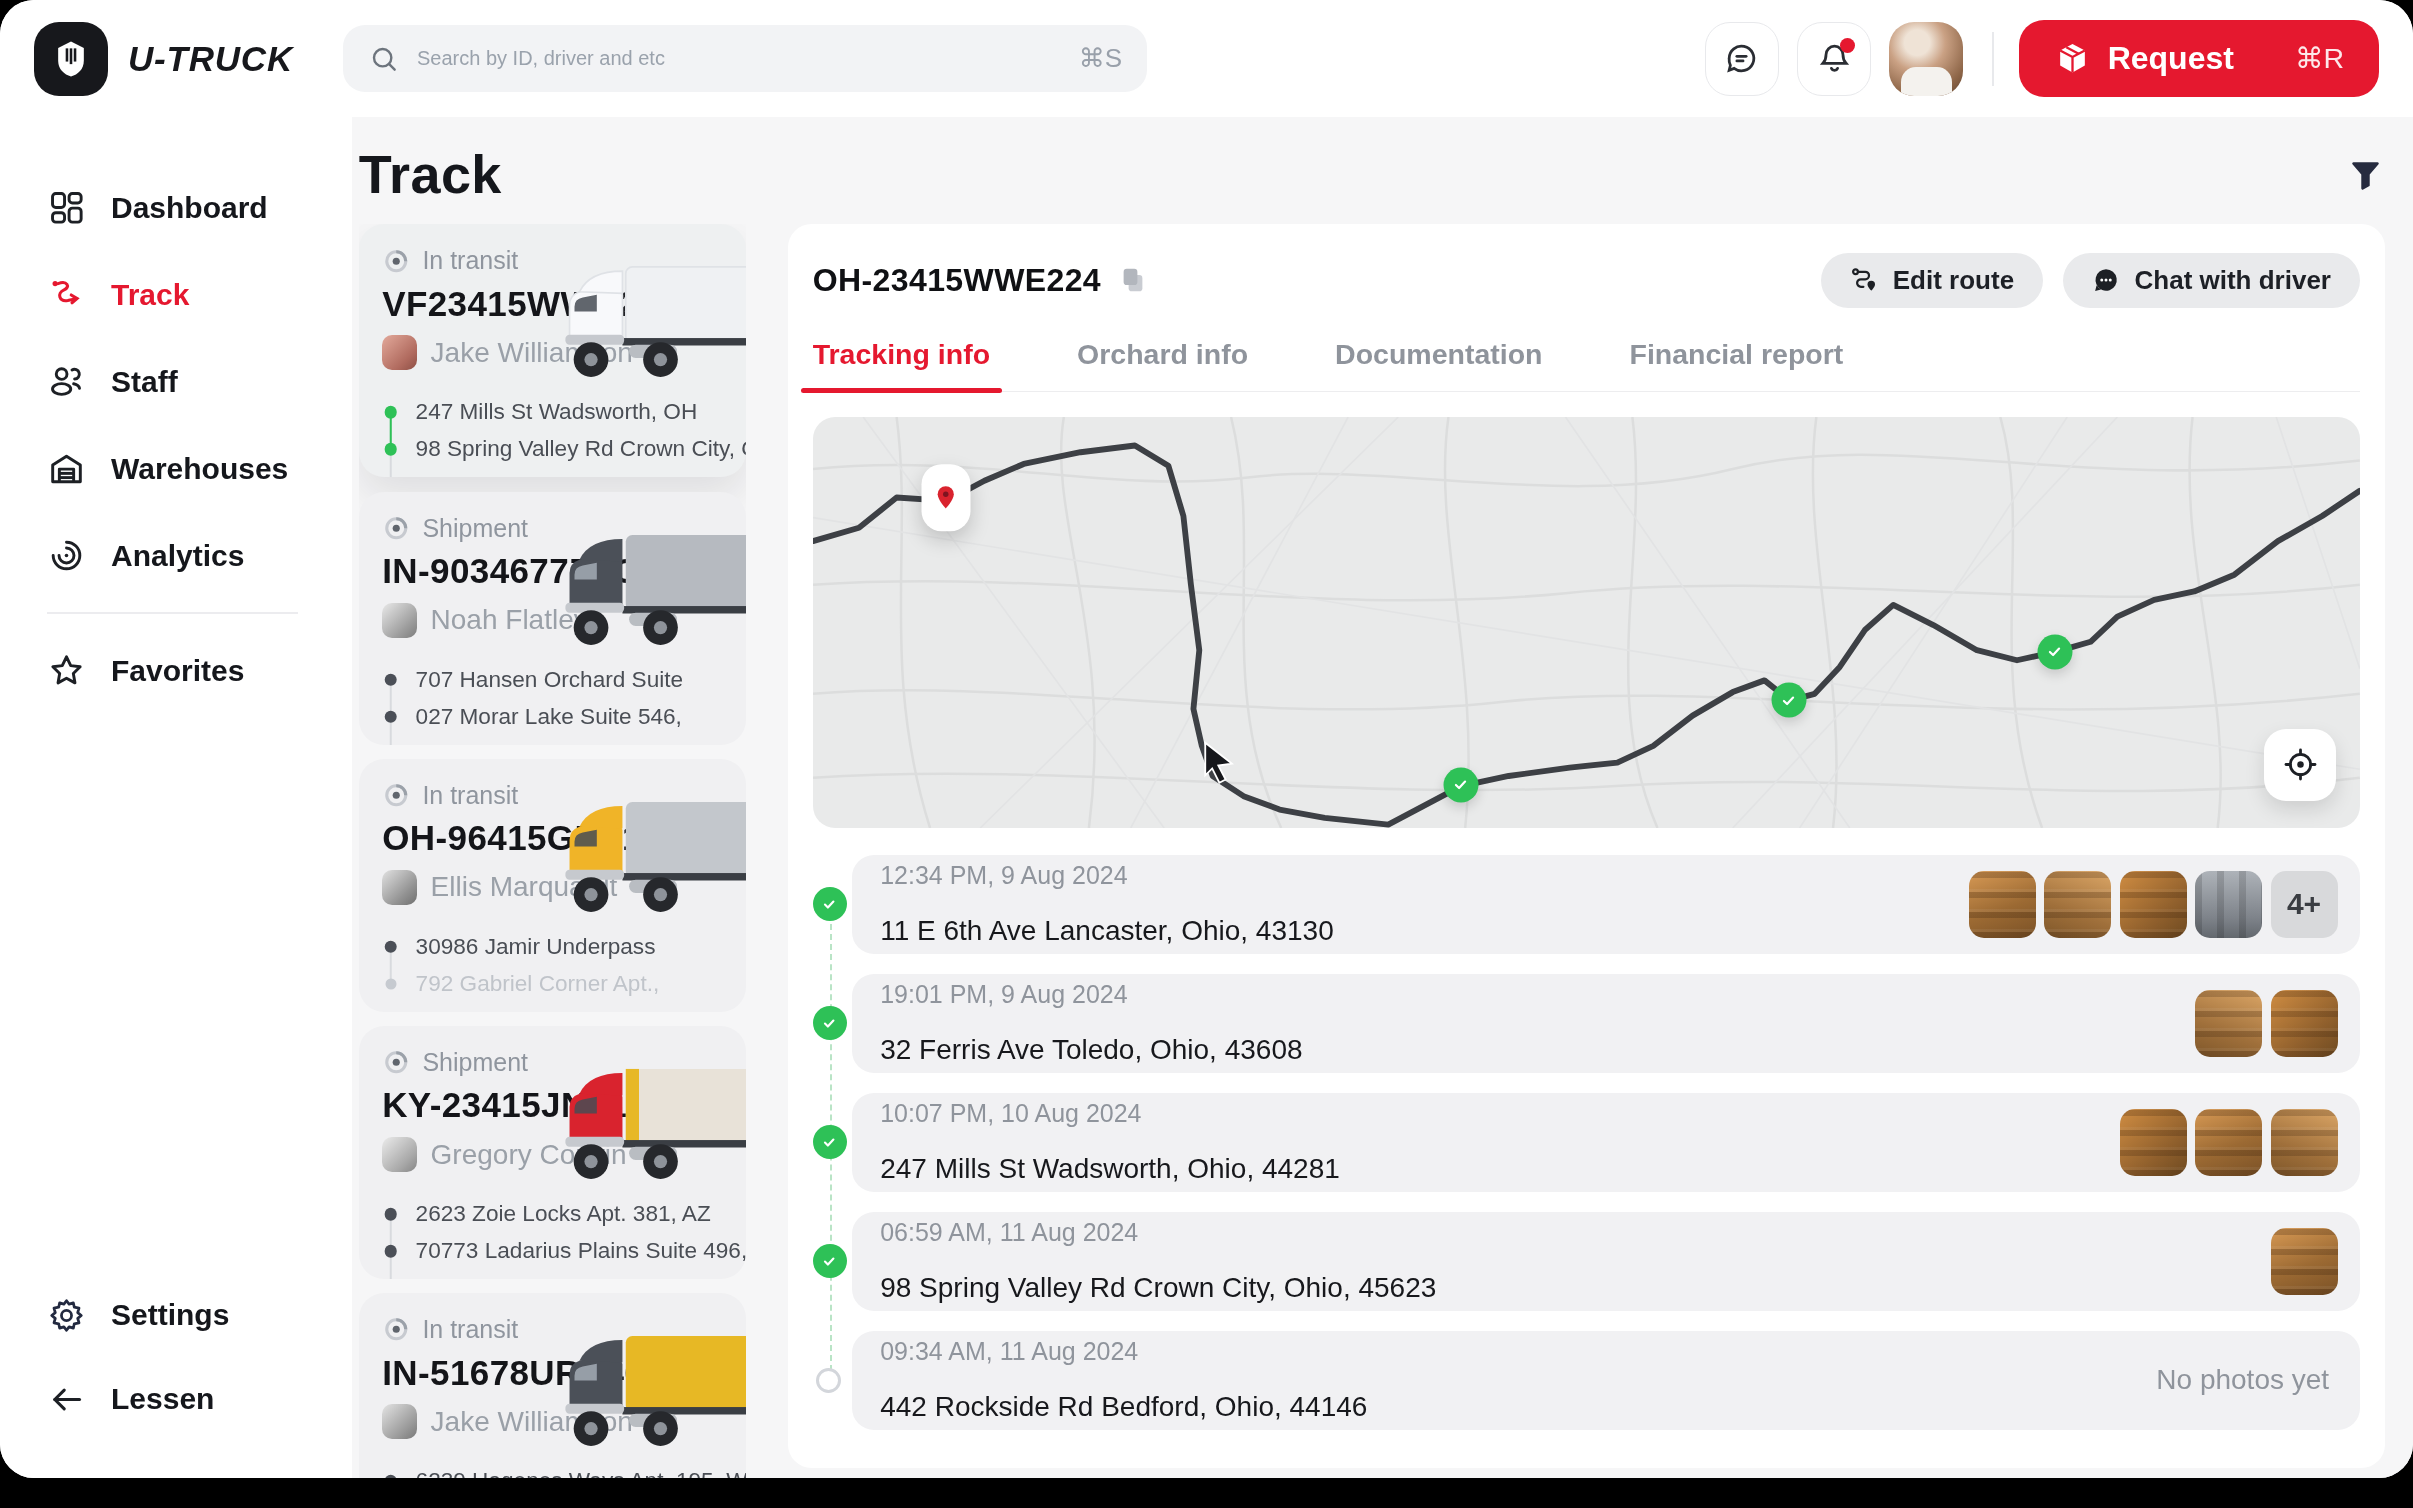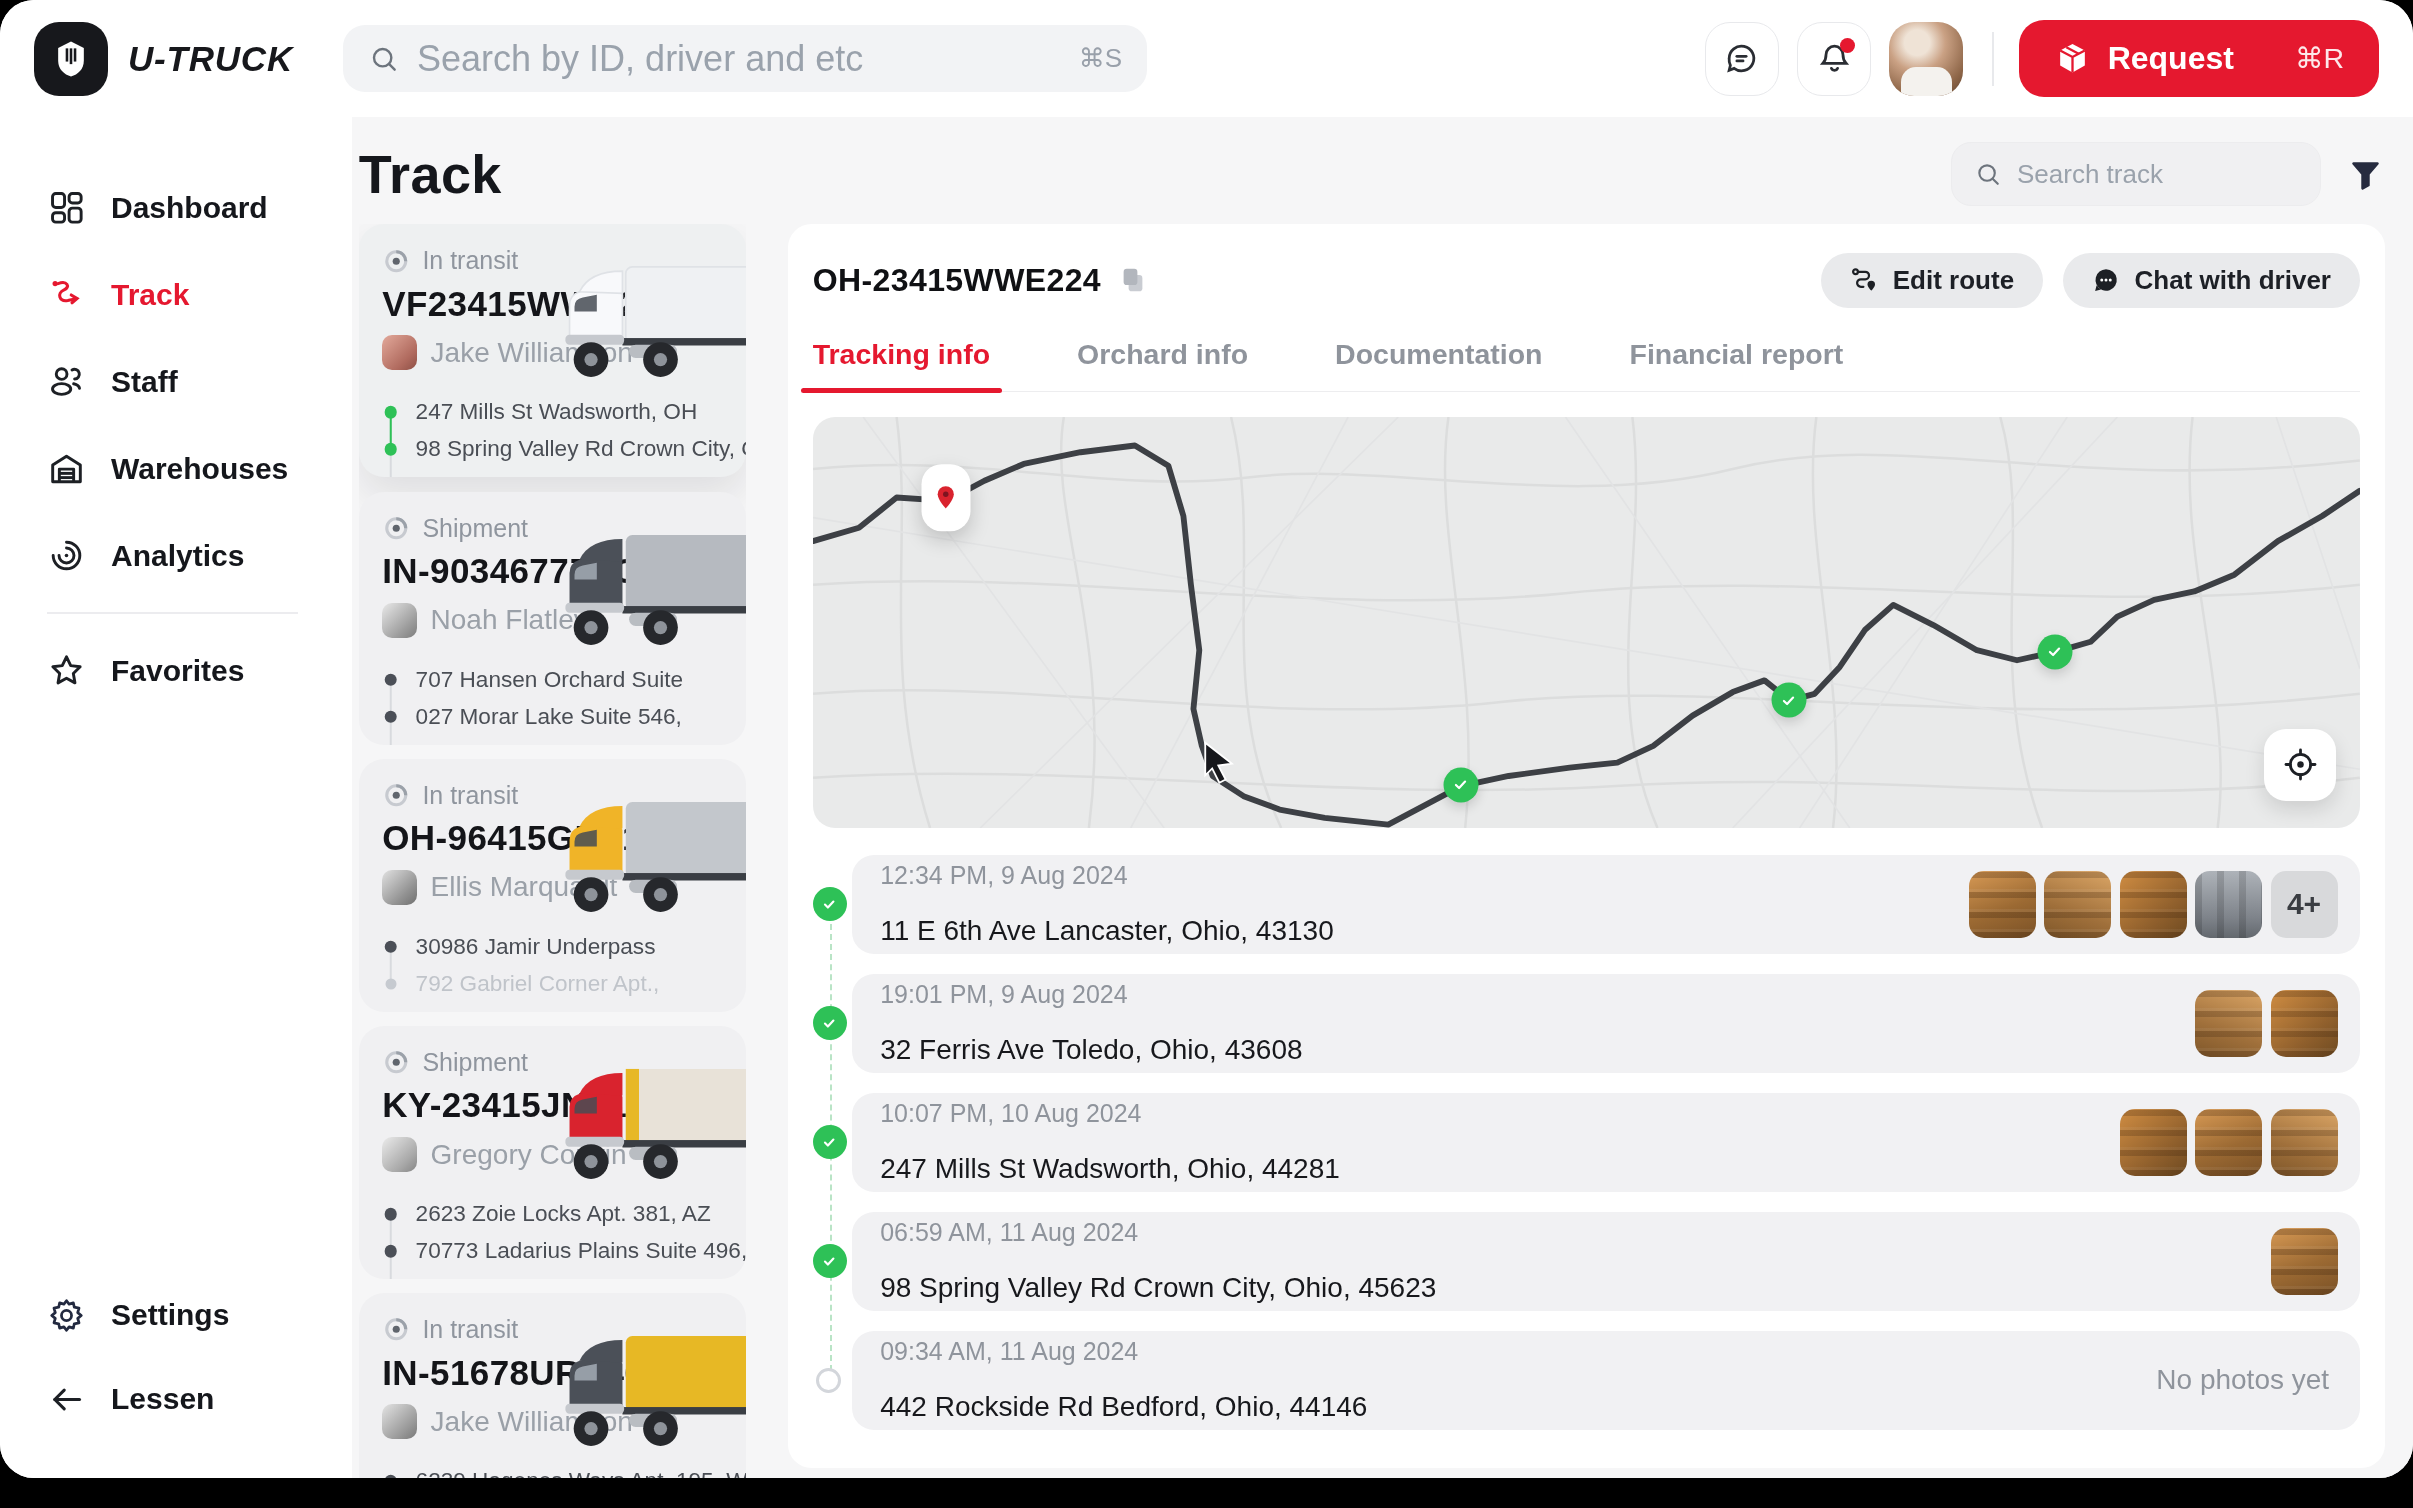--- a/index.html
+++ b/index.html
@@ -13,21 +13,21 @@
   }
   *{box-sizing:border-box;margin:0;padding:0}
   html,body{width:2413px;height:1508px;background:#000;font-family:"Liberation Sans",sans-serif;overflow:hidden}
   .app{position:absolute;left:0;top:0;width:2413px;height:1478px;background:#fff;border-radius:34px;overflow:hidden;display:flex;flex-direction:column}
 
   
   .topbar{height:117px;flex:0 0 117px;display:flex;align-items:center;padding:0 34px;background:#fff}
   .logo-badge{width:74px;height:74px;border-radius:25px;background:#17181c;display:flex;align-items:center;justify-content:center;flex:0 0 74px}
   .brand{font-size:35px;font-weight:800;font-style:italic;letter-spacing:0.8px;color:#17181c;margin-left:20px}
   .gsearch{margin-left:50px;width:804px;height:67px;background:#f2f3f5;border-radius:22px;display:flex;align-items:center;padding:0 25px;gap:17px}
-  .gsearch input{flex:1;border:none;outline:none;background:transparent;font-size:36px;color:#3a3f46;font-family:inherit}
+  .gsearch input{flex:1;border:none;outline:none;background:transparent;font-size:20px;color:#3a3f46;font-family:inherit}
   .gsearch input::placeholder{color:#9aa2ac}
   .kbd{font-size:26px;color:#99a0aa}
   .top-right{margin-left:auto;display:flex;align-items:center}
   .iconbtn{width:74px;height:74px;border-radius:25px;border:1.7px solid #e8e9ec;background:#fff;display:flex;align-items:center;justify-content:center;margin-left:18.4px;position:relative}
   .bell-dot{position:absolute;top:15px;right:15px;width:15px;height:15px;border-radius:50%;background:var(--accent)}
   .avatar-top{width:74px;height:74px;border-radius:25px;margin-left:18.4px;background:radial-gradient(circle at 38% 28%,#efe3d6 0 18%,#caa184 40%,#8d6547 75%,#5f4430);position:relative;overflow:hidden}
   .avatar-top::after{content:'';position:absolute;left:11.7px;right:11.7px;bottom:-5px;height:34px;border-radius:15px 15px 0 0;background:#f4f2ee}
   .vdiv{width:1.7px;height:54px;background:#e8e9ec;margin:0 25px 0 28.5px}
   .request-btn{height:77px;border-radius:25px;background:var(--accent);display:flex;align-items:center;padding:0 35px;gap:17px;color:#fff;border:none}
   .request-btn .lbl{font-size:32px;font-weight:700}
@@ -254,29 +254,20 @@
             <path d="M10.6,6.2 L4.8,12 L10.6,17.8"></path>
           </svg>
         <span class="nlabel">Lessen</span>
       </div>
     </nav>
 
     <div class="content">
       <div class="content-header">
         <h1 class="page-title">Track</h1>
         <div class="hdr-right">
-          <div class="tsearch">
-            <span>
-              <svg width="28.5" height="28.5" viewBox="0 0 24 24" fill="none" stroke="#6d747d" stroke-width="1.8" stroke-linecap="round">
-                  <circle cx="11" cy="11" r="6.5"></circle>
-                  <line x1="15.9" y1="15.9" x2="20" y2="20"></line>
-                </svg>
-            </span>
-            <input placeholder="Search track" style="">
-          </div>
           <button class="filterbtn">
             <svg width="39" height="39" viewBox="0 0 24 24">
                 <path d="M4.6,4.4 H19.4 a0.8,0.8 0 0 1 0.6,1.3 L14.6,12 V18.6 a0.8,0.8 0 0 1 -0.4,0.7 L10.6,21.2 a0.8,0.8 0 0 1 -1.2,-0.7 V12 L4,5.7 A0.8,0.8 0 0 1 4.6,4.4 Z" fill="#262b3f"></path>
               </svg>
           </button>
         </div>
       </div>
 
       <div class="main-row">
 

